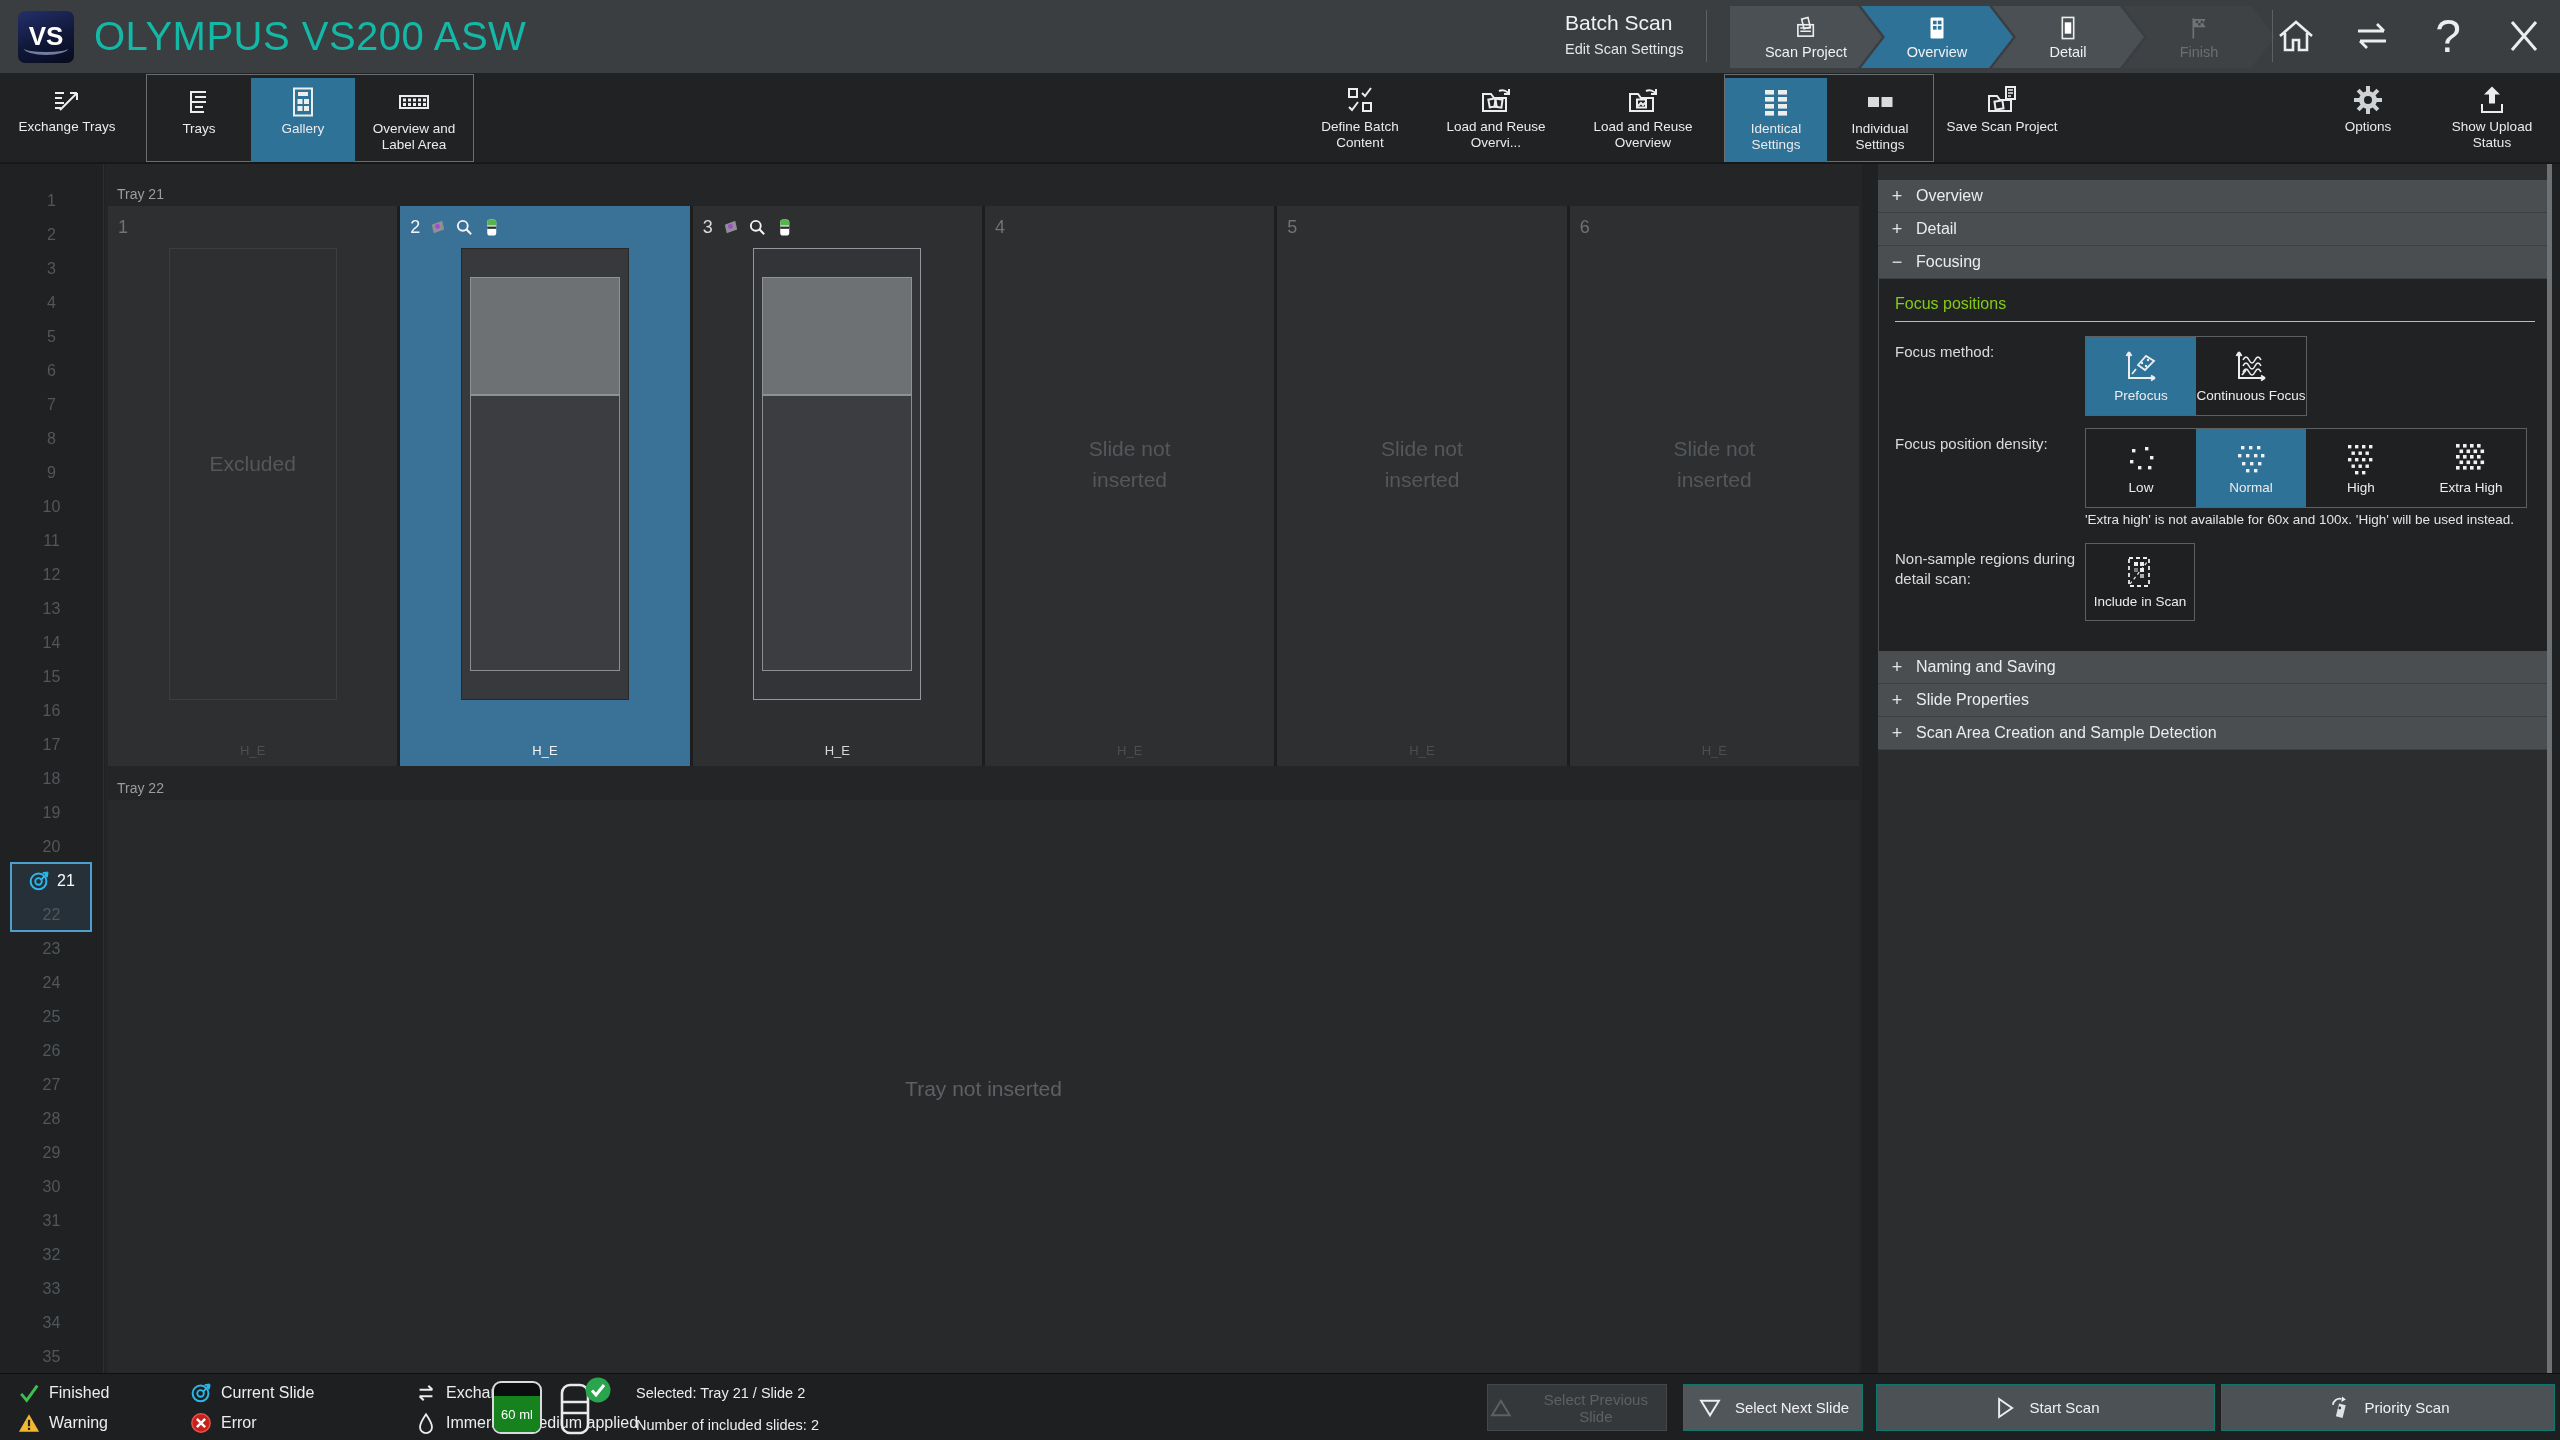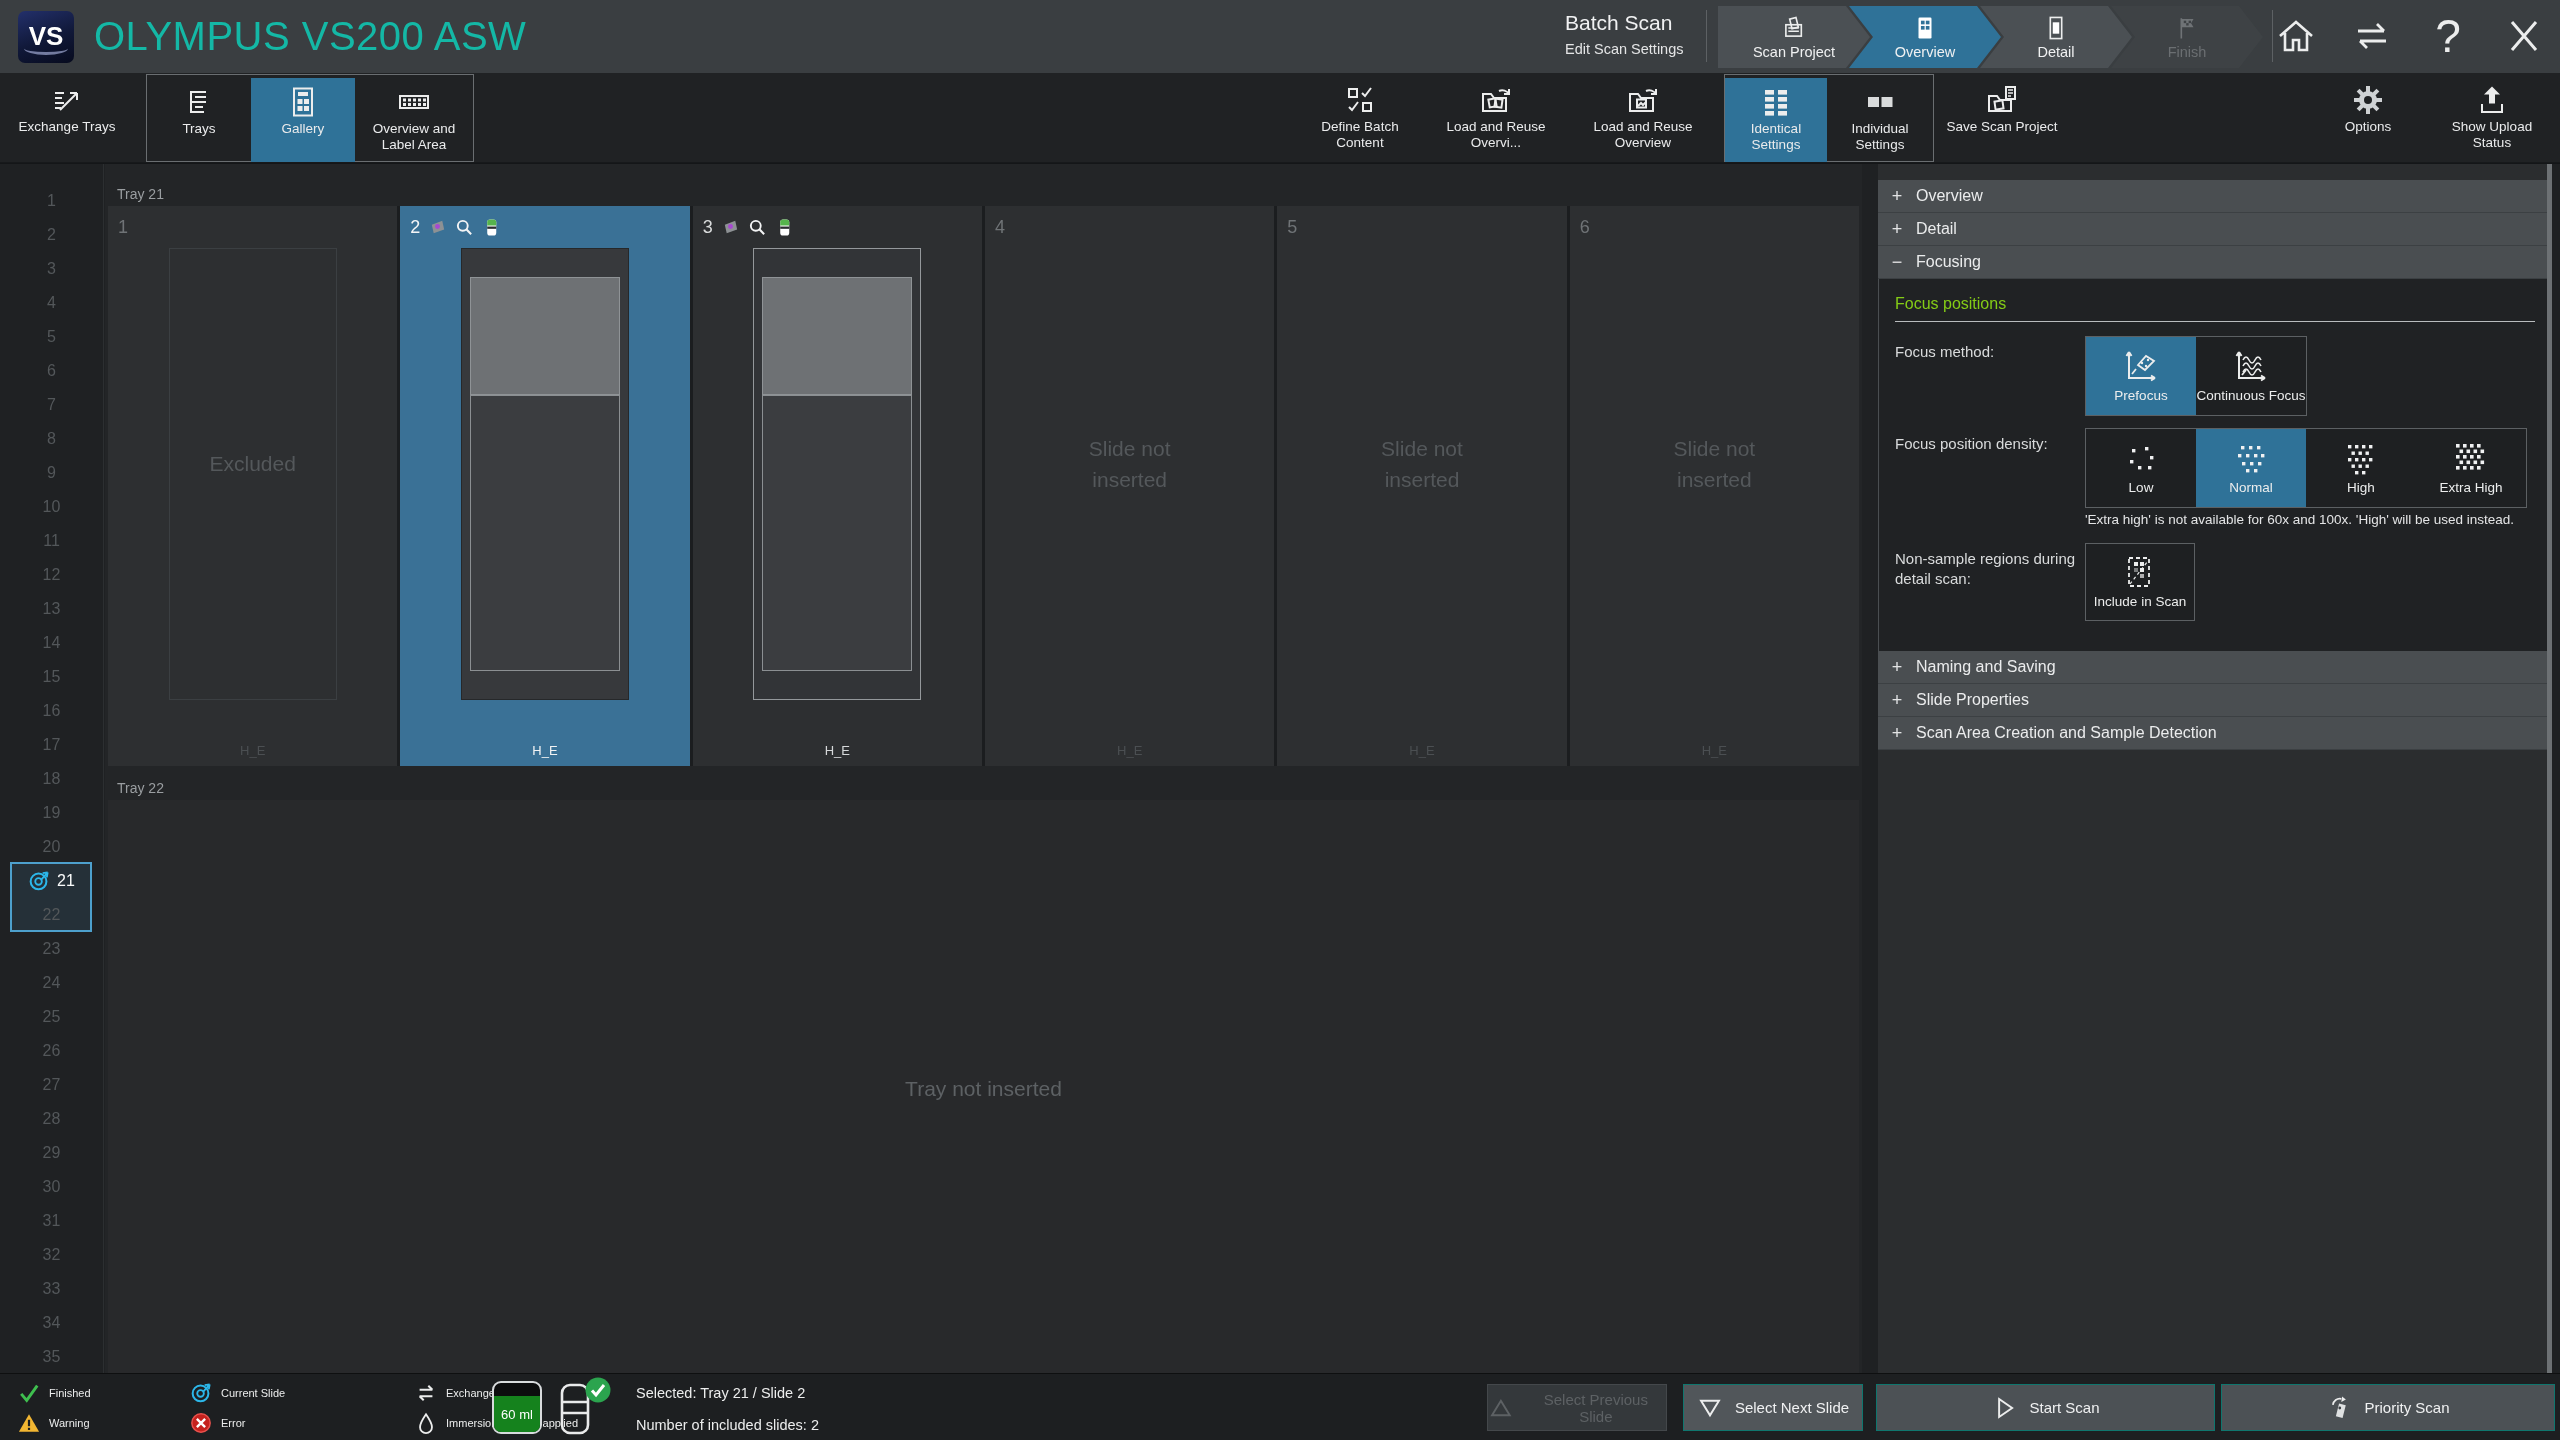--- a/index.html
+++ b/index.html
@@ -19,21 +19,21 @@
   #app-title { font-size:40px; font-weight:300; color:#14b8a6; letter-spacing:.5px; }
   #mode-block { position:absolute; left:1565px; top:8px; width:135px; text-align:left; }
   #mode-title { font-size:21px; color:#f0f1f2; line-height:30px; }
   #mode-sub { font-size:14.5px; color:#e4e5e6; line-height:22px; }
   .vdiv { position:absolute; top:10px; height:52px; width:1px; background:#5d6164; }
 
   #steps { position:absolute; left:1714px; top:6px; height:62px; display:flex; }
   .step { width:152px; height:62px; margin-left:-21px; background:#4b5054;
           display:flex; flex-direction:column; align-items:center; justify-content:center; gap:3px;
           clip-path:polygon(0 0, calc(100% - 24px) 0, 100% 50%, calc(100% - 24px) 100%, 0 100%, 24px 50%); }
-  .step:first-child { margin-left:4px;
+  .step:first-child { margin-left:16px;
           clip-path:polygon(0 0, calc(100% - 24px) 0, 100% 50%, calc(100% - 24px) 100%, 0 100%); }
   .step .slabel { font-size:14.5px; color:#f0f1f2; }
   .step .icon { width:28px; height:26px; }
   .step.active { background:#2f7298; }
   .step.disabled { background:#3e4245; }
   .step.disabled .slabel { color:#6b6f72; }
 
   #win-icons { position:absolute; right:10px; top:10px; height:52px; display:flex; gap:24px; align-items:center; }
   .winbtn { width:52px; height:50px; display:flex; align-items:center; justify-content:center; }
   .winbtn svg { width:44px; height:44px; }
@@ -121,21 +121,21 @@
   .note { margin:2px 0 16px 190px; font-size:13.5px; color:#e4e5e6; }
 
   #panel-scrollbar { position:absolute; left:2547px; top:0; width:5px; height:1209px; background:#6d7174; }
 
   
   #statusbar { position:absolute; top:1373px; left:0; width:2560px; height:67px;
                background:#1d1f21; border-top:1px solid #0e0f10; }
   .legend-col { position:absolute; top:7px; display:flex; flex-direction:column; gap:7px; }
   .legend-item { display:flex; align-items:center; gap:9px; height:23px; }
   .legend-item .icon { width:22px; height:22px; }
-  .legend-item .llabel { font-size:11px; color:#eceded; }
+  .legend-item .llabel { font-size:16px; color:#eceded; }
   #vol-badge { position:absolute; left:492px; top:7px; width:50px; height:53px;
                border:2px solid #d8dbdd; border-radius:9px; overflow:hidden; background:#0c0d0e; }
   #vol-fill { position:absolute; left:0; right:0; bottom:0; height:36px; background:#15821d;
               display:flex; align-items:center; justify-content:center; }
   #vol-text { font-size:13px; color:#fff; }
   #bottle { position:absolute; left:552px; top:6px; width:46px; height:58px; }
   #bottle-check { position:absolute; left:584px; top:2px; width:28px; height:28px; }
   #sel-info { position:absolute; left:636px; top:11px; font-size:14.5px; color:#eceded; }
   #inc-info { position:absolute; left:636px; top:43px; font-size:14.5px; color:#eceded; }
   .bar-btn { position:absolute; top:10px; height:47px; background:#51565a; border:1px solid #0f766e;

